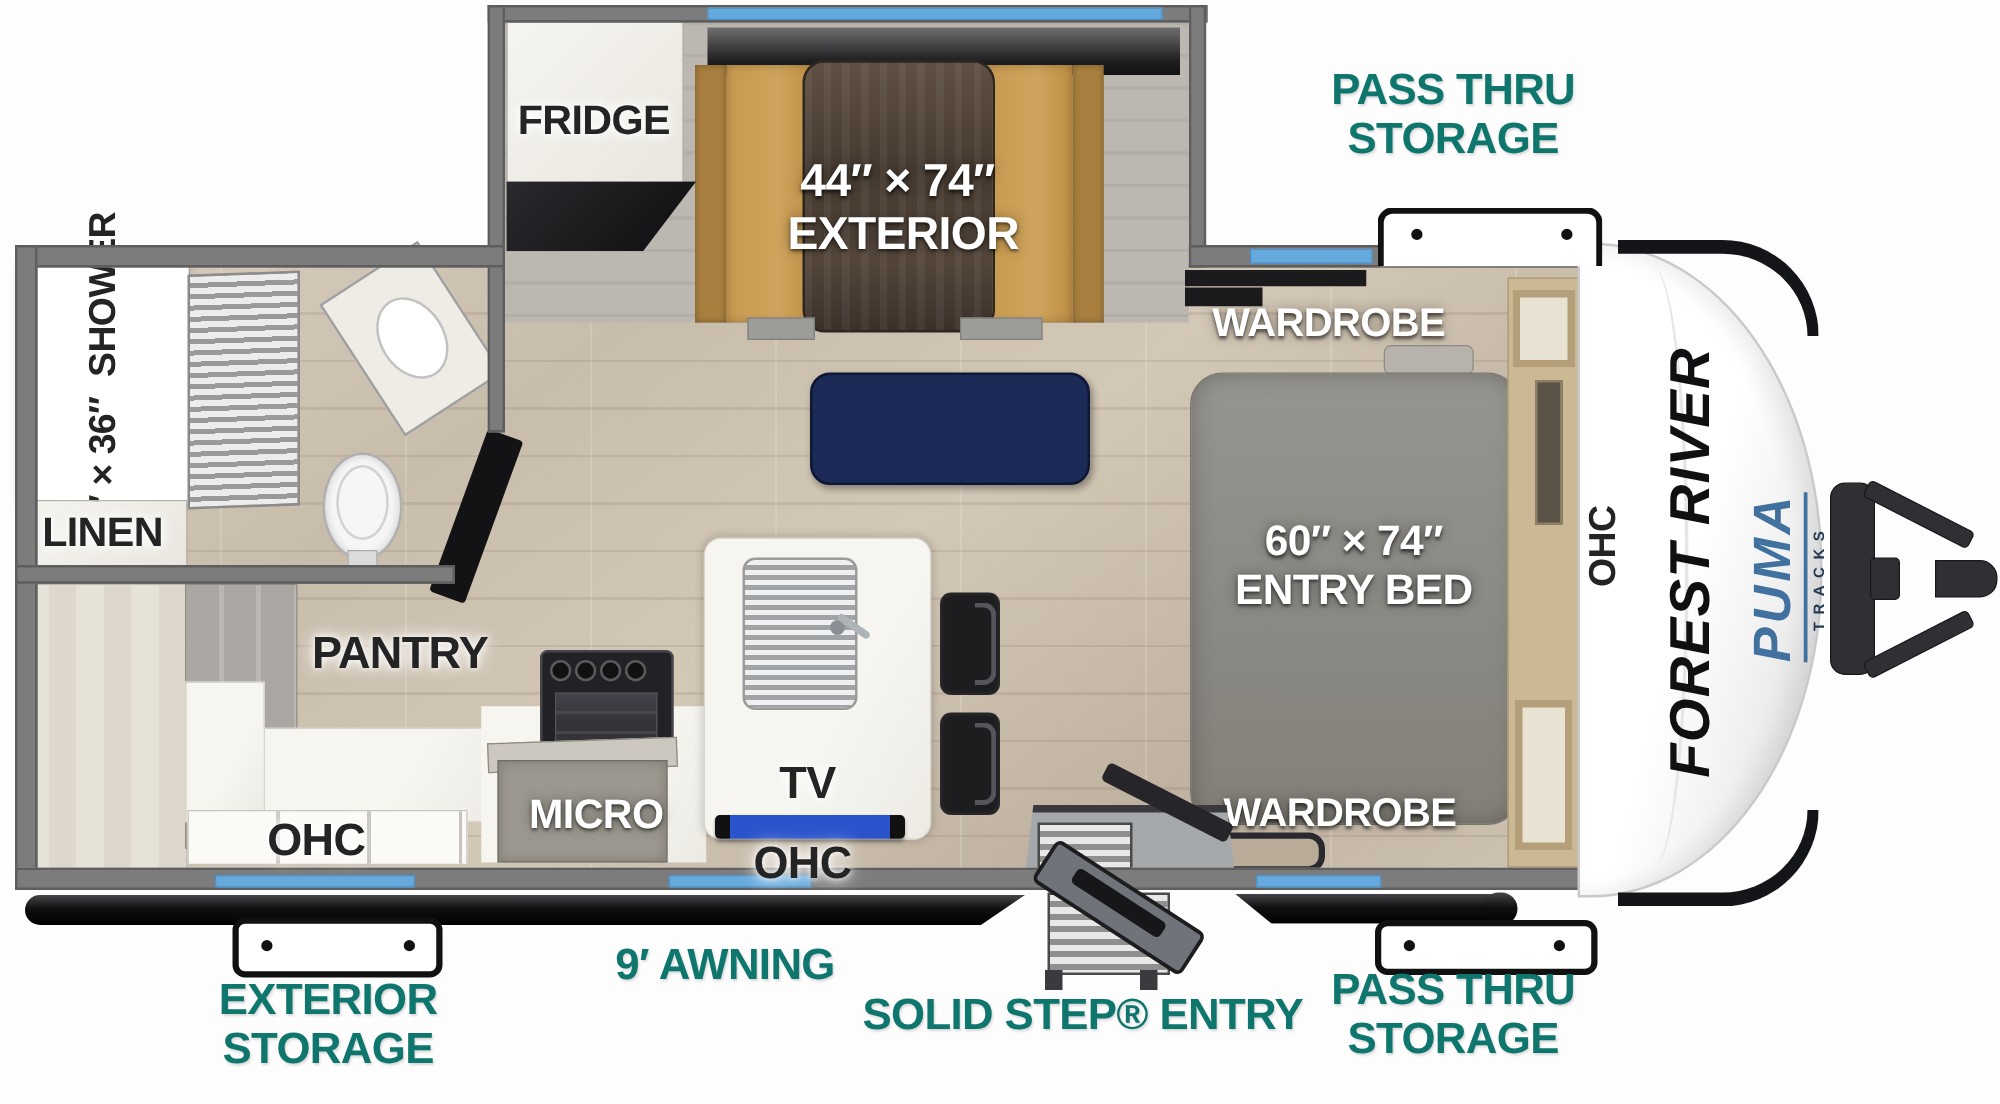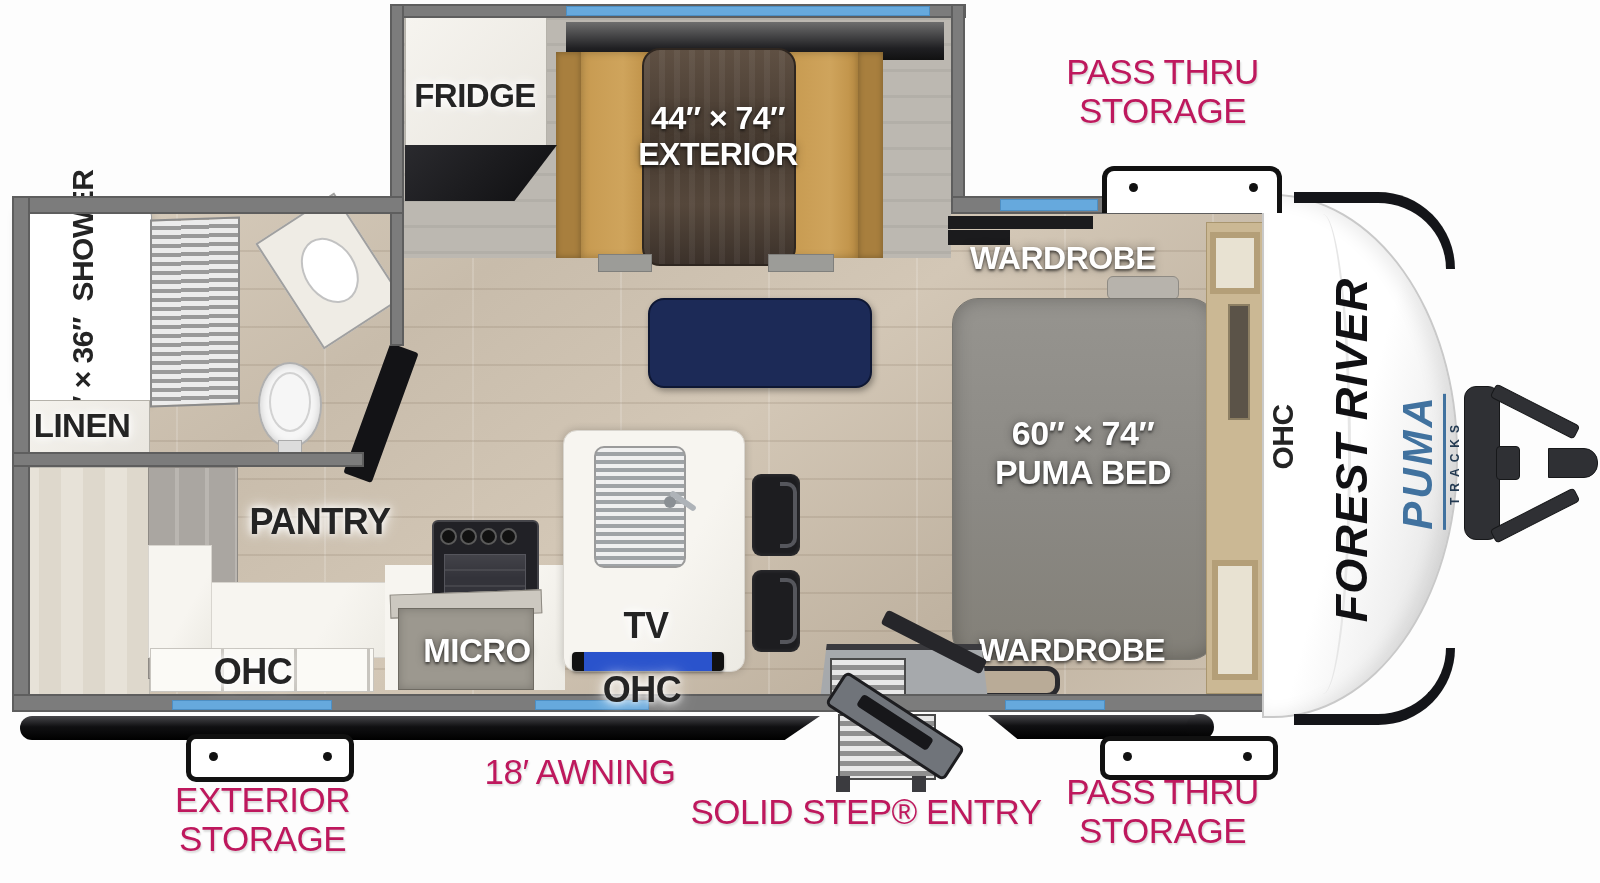--- a/index.html
+++ b/index.html
@@ -20,21 +20,21 @@
   }
   
   .wall{background:#7c7c7c;box-shadow:inset 0 0 0 2px #5e5e5e;}
   .blue{background:#66a9dd;box-shadow:inset 0 0 0 1px #4d8fc4;}
 
   
   .lbl-dark{font-weight:800;color:#242424;text-align:center;line-height:1.12;letter-spacing:-.5px;
     text-shadow:0 0 6px rgba(255,255,255,.95),0 0 12px rgba(255,255,255,.85),0 0 18px rgba(255,255,255,.7);}
   .lbl-white{font-weight:800;color:#ffffff;text-align:center;line-height:1.14;letter-spacing:-.5px;
     text-shadow:0 2px 3px rgba(0,0,0,.6),0 0 10px rgba(0,0,0,.35);}
-  .lbl-ext{font-weight:400;color:#be185d;text-align:center;line-height:1.12;letter-spacing:-.5px;
+  .lbl-ext{font-weight:700;color:#0f766e;text-align:center;line-height:1.12;letter-spacing:-.5px;
     text-shadow:1px 2px 2px rgba(0,0,0,.15);}
   .rot{transform:translate(-50%,-50%) rotate(-90deg);white-space:nowrap;}
 
   
   .bench{background:linear-gradient(90deg,#c79a50,#cfa45c 60%,#bd8f45);box-shadow:inset 0 0 8px rgba(0,0,0,.25);}
   .bench-back{background:#a87f3e;box-shadow:inset 0 0 6px rgba(0,0,0,.3);}
   .table-wood{background:
       repeating-linear-gradient(90deg, rgba(255,255,255,.05) 0 6px, rgba(0,0,0,0) 6px 15px),
       linear-gradient(180deg,#5f5043,#463a30 40%,#55473b 72%,#3b312a);
     border:2px solid #2e2620;border-radius:18px;}
@@ -60,21 +60,21 @@
   <div class="a slide-floor" style="left:404px;top:17px;width:547px;height:241px;"></div>
 
   <div class="a" style="left:566px;top:22px;width:378px;height:38px;background:linear-gradient(180deg,#6e6e6e,#1f1f22 70%,#111);"></div>
   <div class="a bench-back" style="left:556px;top:52px;width:25px;height:206px;"></div>
   <div class="a bench" style="left:581px;top:52px;width:70px;height:206px;"></div>
   <div class="a bench" style="left:788px;top:52px;width:70px;height:206px;"></div>
   <div class="a bench-back" style="left:858px;top:52px;width:25px;height:206px;"></div>
   <div class="a table-wood" style="left:642px;top:48px;width:150px;height:214px;"></div>
   <div class="a" style="left:598px;top:254px;width:52px;height:16px;background:#9c9c98;border:1px solid #7f7f7c;"></div>
   <div class="a" style="left:768px;top:254px;width:64px;height:16px;background:#9c9c98;border:1px solid #7f7f7c;"></div>
-  <div class="a lbl-white" style="left:630px;top:100px;width:176px;font-size:32px;">
+  <div class="a lbl-white" style="left:630px;top:124px;width:176px;font-size:37px;">
     <div>44″ × 74″</div>
     <div>EXTERIOR</div>
   </div>
 
   <div class="a white-box" style="left:405px;top:17px;width:140px;height:128px;"></div>
   <div class="a lbl-dark" style="left:405px;top:78px;width:140px;font-size:33px;">FRIDGE</div>
   <div class="a" style="left:405px;top:145px;width:152px;height:56px;background:linear-gradient(135deg,#2a2a2e,#0e0e10);clip-path:polygon(0 0,100% 0,72% 100%,0 100%);"></div>
 
   <div class="a" style="left:16px;top:208px;width:134px;height:196px;background:#ffffff;border:1px solid #9a9a9a;border-radius:8px;box-shadow:0 0 10px rgba(0,0,0,.15);"></div>
   <div class="a lbl-dark rot" style="left:83px;top:306px;font-size:30px;">
@@ -132,21 +132,21 @@
 
   <div class="a" style="left:952px;top:214px;width:254px;height:86px;background:linear-gradient(180deg,#6f6c68,#929d9b0 60%,#8f8b85);"></div>
   <div class="a" style="left:948px;top:216px;width:145px;height:13px;background:#1b1b1d;"></div>
   <div class="a" style="left:948px;top:230px;width:62px;height:15px;background:#1b1b1d;"></div>
   <div class="a" style="left:1107px;top:276px;width:70px;height:22px;background:#b7b3ac;border-radius:6px;border:1px solid #8f8b84;"></div>
   <div class="a lbl-white" style="left:953px;top:240px;width:220px;font-size:32px;">WARDROBE</div>
 
   <div class="a" style="left:952px;top:298px;width:262px;height:360px;background:linear-gradient(180deg,#96948f,#8b8984 55%,#838078);border:1px solid #77756f;border-radius:26px;box-shadow:inset 0 0 18px rgba(0,0,0,.25);"></div>
   <div class="a lbl-white" style="left:952px;top:414px;width:262px;font-size:34px;">
     <div>60″ × 74″</div>
-    <div>PUMA BED</div>
+    <div>ENTRY BED</div>
   </div>
 
   <div class="a lbl-white" style="left:962px;top:632px;width:220px;font-size:32px;">WARDROBE</div>
   <div class="a" style="left:952px;top:666px;width:98px;height:22px;background:#b9ab97;border:5px solid #2a2a2e;border-radius:13px;"></div>
 
   <div class="a" style="left:1206px;top:222px;width:60px;height:470px;background:#cbb894;border:1px solid #a9966f;"></div>
   <div class="a" style="left:1210px;top:232px;width:50px;height:62px;background:#e8e2d2;border:6px solid #b49f78;box-sizing:border-box;"></div>
   <div class="a" style="left:1228px;top:304px;width:18px;height:112px;background:#5b5348;border:2px solid #8d7f63;"></div>
   <div class="a" style="left:1212px;top:560px;width:46px;height:120px;background:#e8e2d2;border:6px solid #b49f78;box-sizing:border-box;"></div>
 
@@ -209,17 +209,17 @@
 
   <div class="a steps-stripe" style="left:838px;top:714px;width:94px;height:62px;"></div>
   <div class="a" style="left:824px;top:706px;width:136px;height:34px;background:#70747a;border:3px solid #1d1d20;border-radius:6px;transform:rotate(33deg);">
     <div class="a" style="left:24px;top:7px;width:84px;height:14px;background:#17171a;border-radius:4px;"></div>
   </div>
   <div class="a" style="left:836px;top:776px;width:14px;height:16px;background:#3b3b3f;"></div>
   <div class="a" style="left:912px;top:776px;width:14px;height:16px;background:#3b3b3f;"></div>
 
   <div class="a lbl-ext" style="left:1040px;top:52px;width:245px;font-size:35px;">PASS THRU STORAGE</div>
   <div class="a lbl-ext" style="left:150px;top:780px;width:225px;font-size:35px;">EXTERIOR STORAGE</div>
-  <div class="a lbl-ext" style="left:460px;top:752px;width:240px;font-size:35px;white-space:nowrap;">18′ AWNING</div>
+  <div class="a lbl-ext" style="left:460px;top:752px;width:240px;font-size:35px;white-space:nowrap;">9′ AWNING</div>
   <div class="a lbl-ext" style="left:690px;top:792px;width:352px;font-size:35px;white-space:nowrap;">SOLID STEP® ENTRY</div>
   <div class="a lbl-ext" style="left:1040px;top:772px;width:245px;font-size:35px;">PASS THRU STORAGE</div>
 
 </div>
 
 </body></html>

